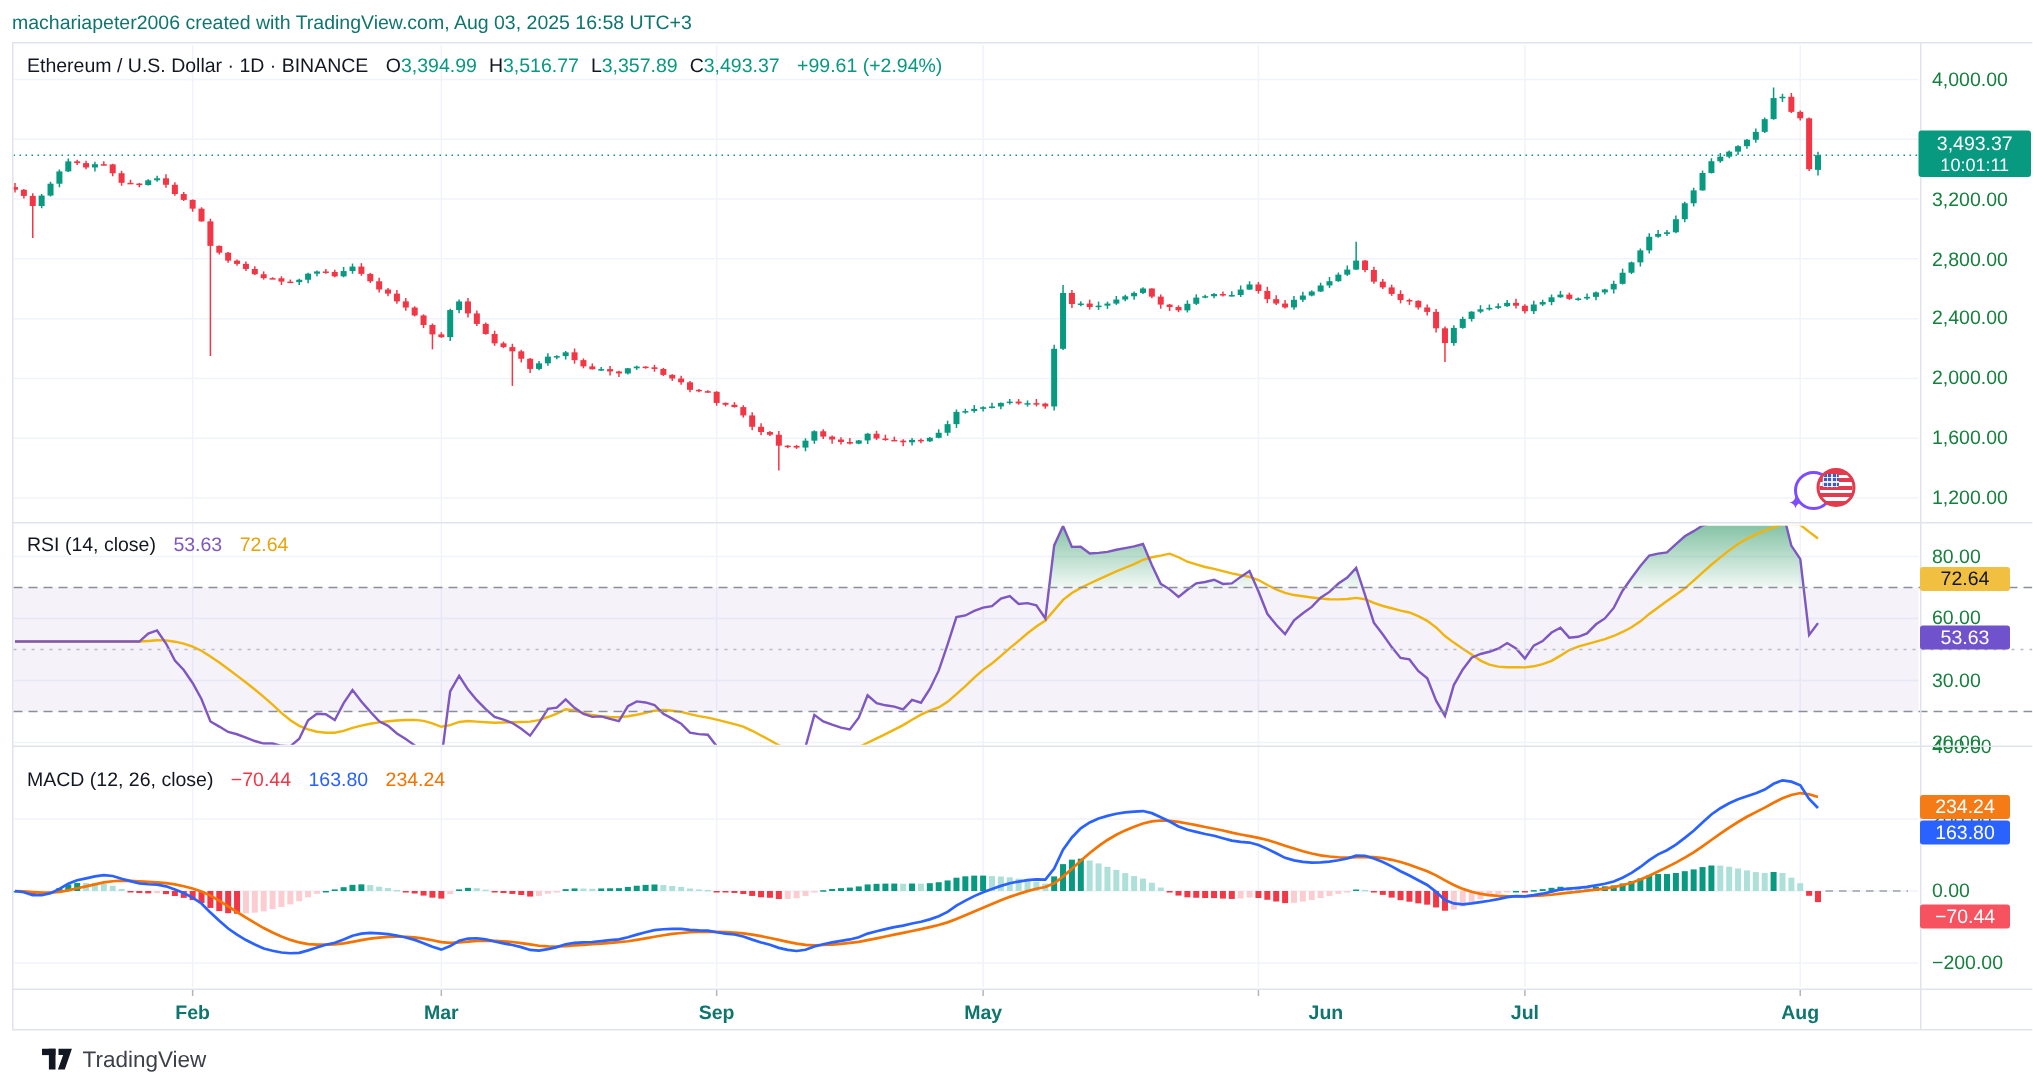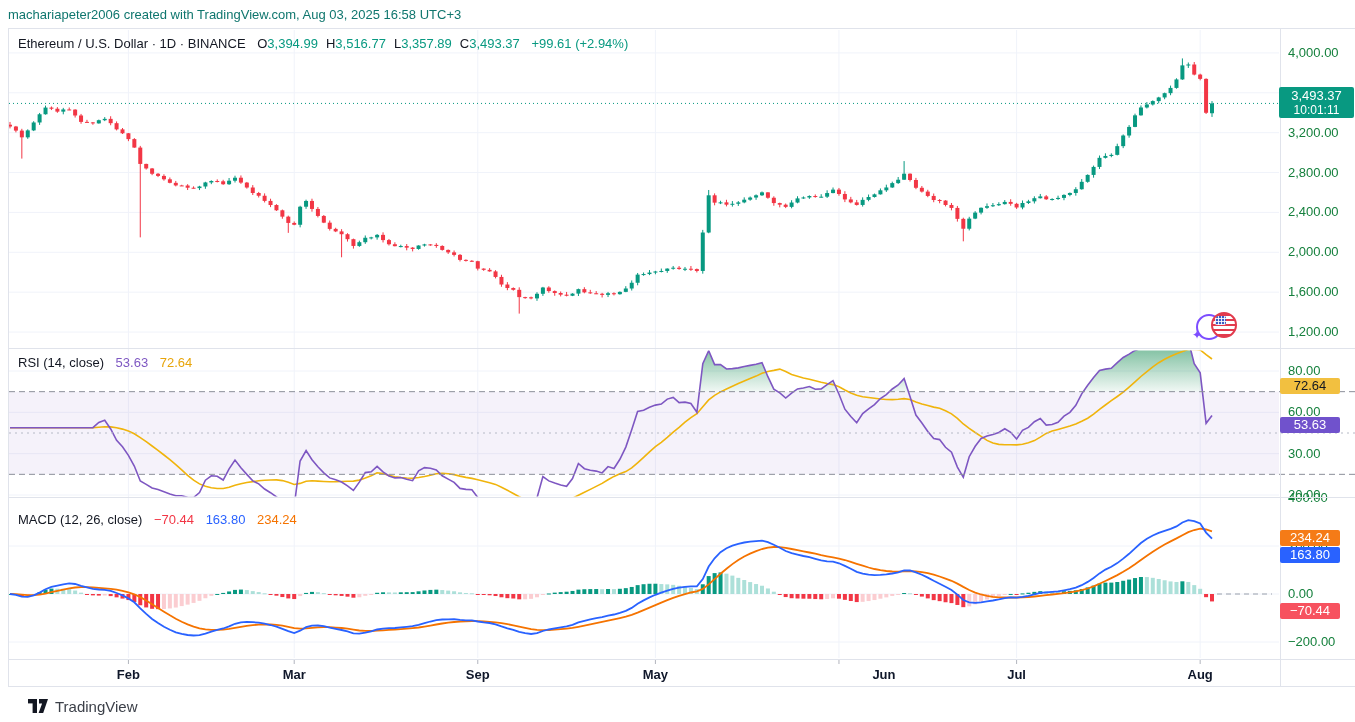--- a/index.html
+++ b/index.html
@@ -9,21 +9,21 @@
   #attribution{position:absolute;left:8px;top:7px;font-size:13px;color:#0f766e}
   .pane-header{position:absolute;left:18px;font-size:13px;white-space:nowrap;z-index:6}
   #symbol-header{top:36px}
   #rsi-header{top:355px}
   #macd-header{top:512px}
   .pane-header .lbl{color:#131722}
   .pane-header .sp{display:inline-block;width:8px}
   .hsep{position:absolute;height:1px;background:#e0e3eb;left:8px;right:0;z-index:5}
   .vsep{position:absolute;width:1px;background:#e0e3eb;z-index:5}
   .axis-label{position:absolute;left:1288px;font-size:13px;line-height:14px;color:#15803d;z-index:4;white-space:nowrap}
-  .month-label{position:absolute;top:667px;font-size:13px;font-weight:700;color:#0f172a;transform:translateX(-50%);z-index:4}
+  .month-label{position:absolute;top:667px;font-size:13px;font-weight:700;color:#0f766e;transform:translateX(-50%);z-index:4}
   .badge{position:absolute;left:1280px;width:60px;text-align:center;font-size:13px;line-height:16px;
          color:#fff;border-radius:2px;z-index:7;white-space:nowrap}
   #price-badge{width:75px;left:1279px;padding:1px 0;line-height:15px}
   #price-badge .countdown{font-size:12px;color:#ffffff;line-height:14px}
   #pair-icon{position:absolute;left:1196px;top:312px;width:46px;height:30px;z-index:6}
   .pi{position:absolute;width:26px;height:26px;border-radius:50%;box-sizing:border-box}
   #pi-base{left:0;top:2px;background:#fff;border:2px solid #7c4dff}
   #pi-spark{position:absolute;left:-4px;top:16px;color:#7c4dff;font-size:12px;z-index:8}
   #pi-quote{left:15px;top:0;border:2px solid #e23b4d;z-index:7;overflow:hidden;
             background:repeating-linear-gradient(180deg,#e23b4d 0 2.5px,#fff 2.5px 5px)}

